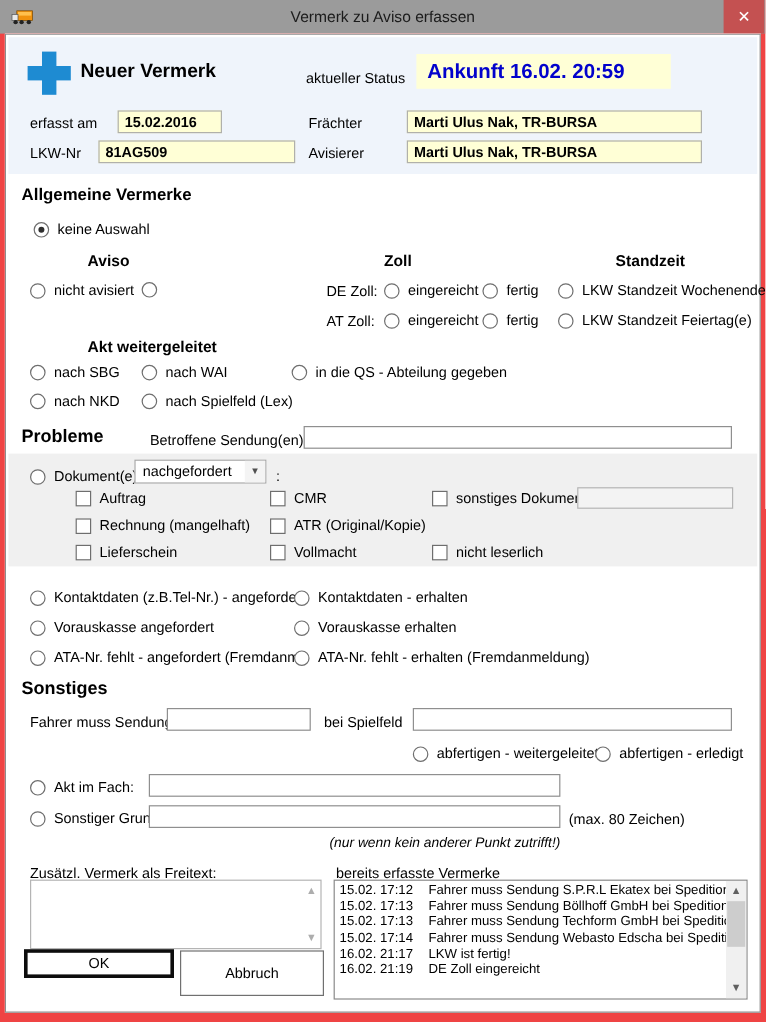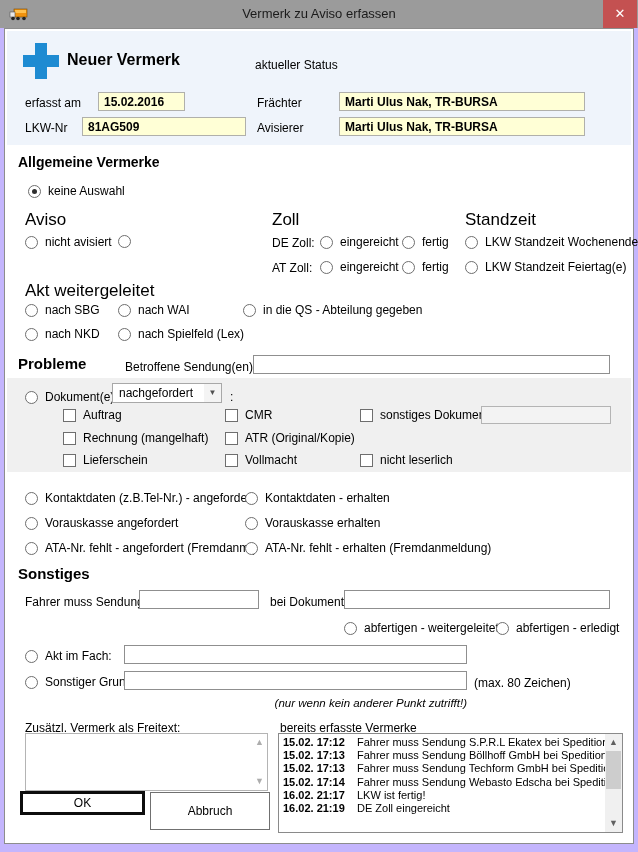--- a/index.html
+++ b/index.html
@@ -1,17 +1,17 @@
 <!DOCTYPE html>
 <html><head>
 <meta charset="utf-8">
 <style>
   * { margin:0; padding:0; box-sizing:border-box; }
   body { font-family:"Liberation Sans","DejaVu Sans",sans-serif; background:#fff; }
-  .window { position:relative; width:638px; height:852px; background:#c4b5fd; overflow:hidden; }
+  .window { position:relative; width:638px; height:852px; background:#ef4444; overflow:hidden; }
   .titlebar { position:absolute; left:0; top:0; width:638px; height:28px; background:#9b9b9b;
               text-align:center; line-height:28px; font-size:13px; color:#1b1b1b; }
   .app-icon { position:absolute; left:9px; top:7px; width:22px; height:15px; }
   .close-btn { position:absolute; right:1px; top:0; width:34px; height:28px; background:#c45151;
                color:#fff; font-size:13px; font-weight:bold; text-align:center; line-height:27px; cursor:default; }
   .content { position:absolute; left:4px; top:28px; width:630px; height:816px; background:#ffffff;
              box-shadow: inset 0 0 0 1px #8d8d8d; font-size:12px; color:#000; }
 
   .abs { position:absolute; }
   .hdr-panel { left:3px; top:3px; width:624px; height:114px; background:#eff4fb;padding-left:16px; }
@@ -21,21 +21,21 @@
                 color:#0202cc; font-size:17px; font-weight:bold; line-height:29px; padding-left:9px; }
   .lbl { font-size:12px; color:#000; white-space:nowrap; }
   .fld { position:absolute; border:1px solid #b0b0ab; background:#fff; font-family:inherit;
          font-size:12px; height:19px; padding:0 5px; }
   .fld.yellow { background:#ffffd6; font-weight:bold; }
   .fld.white  { border:1px solid #8f8f8f; }
   .fld.graybg { background:#f3f3f3; border:1px solid #b4b4b4; }
 
   .h-big { font-size:15px; font-weight:bold; }
   .h-mid { font-size:14px; font-weight:bold; }
-  .h-sub { font-size:17px; font-weight:normal; }
+  .h-sub { font-size:13px; font-weight:bold;margin-left:48px; }
 
   .opt { position:absolute; display:flex; align-items:center; gap:7px; white-space:nowrap; }
   .radio { width:13px; height:13px; border:1px solid #6e6e6e; border-radius:50%; background:#fff; flex:0 0 13px; position:relative; }
   .radio.checked::after { content:""; position:absolute; left:3px; top:3px; width:5px; height:5px;
                           border-radius:50%; background:#2e2e2e; }
   .check { width:13px; height:13px; border:1px solid #6e6e6e; background:#fff; flex:0 0 13px; }
   .two-line span { display:block; line-height:13px; font-size:12px; }
 
   .gray-panel { left:3px; top:350px; width:624px; height:94px; background:#f0f0f0; }
 
@@ -44,21 +44,21 @@
   .combo-arrow { width:17px; text-align:center; font-size:8px; line-height:18px; color:#505050; background:#f4f4f4; }
 
   .italic-note { font-style:italic; font-size:11.5px; }
 
   .freitext { left:21px; top:705px; width:243px; height:58px; border:1px solid #b4b4b4; background:#fff; }
   .scroll-glyph { position:absolute; right:3px; font-size:9px; color:#adadad; line-height:9px; }
 
   .listbox { left:274px; top:705px; width:345px; height:100px; border:1px solid #8a8a8a; background:#fff; overflow:hidden; }
   .list-inner { position:absolute; left:0; top:0; right:17px; bottom:0; overflow:hidden; padding-top:2px; }
   .vrow { display:flex; line-height:13.2px; font-size:11px; white-space:nowrap; }
-  .vtime { flex:0 0 78px; padding-left:4px;font-weight:bold; }
+  .vtime { flex:0 0 78px; padding-left:4px; }
   .vtext { flex:1; overflow:hidden; }
   .vscroll { position:absolute; right:0; top:0; width:17px; height:98px; background:#f0f0f0; }
   .vscroll .arrow { position:absolute; left:0; width:17px; height:17px; text-align:center;
                     font-size:9px; line-height:17px; color:#606060; }
   .vscroll .thumb { position:absolute; left:1px; top:17px; width:15px; height:38px; background:#cdcdcd; }
 
   .btn { position:absolute; background:#fff; font-family:inherit; font-size:12px; color:#000; cursor:default; }
   .btn-ok { left:16px; top:763px; width:125px; height:24px; border:3px solid #0d0d0d; }
   .btn-abbruch { left:146px; top:764px; width:120px; height:38px; border:1px solid #707070; }
 </style>
@@ -83,20 +83,21 @@
 
   <div class="content">
 
     <div class="abs hdr-panel">
       <svg class="abs" style="left:14px;top:10px" width="40" height="40" viewBox="0 0 40 40">
         <rect x="14" y="2" width="12" height="36" fill="#1e8bd2"></rect>
         <rect x="2" y="14" width="36" height="12" fill="#1e8bd2"></rect>
       </svg>
       <div class="abs hdr-title">Neuer Vermerk</div>
       <div class="abs status-lbl lbl">aktueller Status</div>
+      <div class="abs status-box">Ankunft 16.02. 20:59</div>
 
       <div class="abs lbl" style="left:18px;top:65px">erfasst am</div>
       <input class="fld yellow" style="left: 91px; top: 61px; width: 87px;" readonly="" value="15.02.2016">
       <div class="abs lbl" style="left:250px;top:65px">Frächter</div>
       <input class="fld yellow" style="left: 332px; top: 61px; width: 246px;" readonly="" value="Marti Ulus Nak, TR-BURSA">
 
       <div class="abs lbl" style="left:18px;top:90px">LKW-Nr</div>
       <input class="fld yellow" style="left: 75px; top: 86px; width: 164px;" readonly="" value="81AG509">
       <div class="abs lbl" style="left:250px;top:90px">Avisierer</div>
       <input class="fld yellow" style="left: 332px; top: 86px; width: 246px;" readonly="" value="Marti Ulus Nak, TR-BURSA">
@@ -242,21 +243,21 @@
       <span>ATA-Nr. fehlt - angefordert (Fremdanm.)</span>
     </div>
     <div class="opt" style="left:241px;top:513px">
       <span class="radio"></span>
       <span>ATA-Nr. fehlt - erhalten (Fremdanmeldung)</span>
     </div>
 
     <div class="abs h-big" style="left:14px;top:537px">Sonstiges</div>
     <div class="abs lbl" style="left:21px;top:567px">Fahrer muss Sendung</div>
     <input class="fld white" style="left: 135px; top: 562px; width: 120px;">
-    <div class="abs lbl" style="left:266px;top:567px">bei Dokument</div>
+    <div class="abs lbl" style="left:266px;top:567px">bei Spielfeld</div>
     <input class="fld white" style="left: 340px; top: 562px; width: 266px;">
 
     <div class="opt" style="left:340px;top:593px">
       <span class="radio"></span>
       <span>abfertigen - weitergeleitet</span>
     </div>
     <div class="opt" style="left:492px;top:593px">
       <span class="radio"></span>
       <span>abfertigen - erledigt</span>
     </div>

